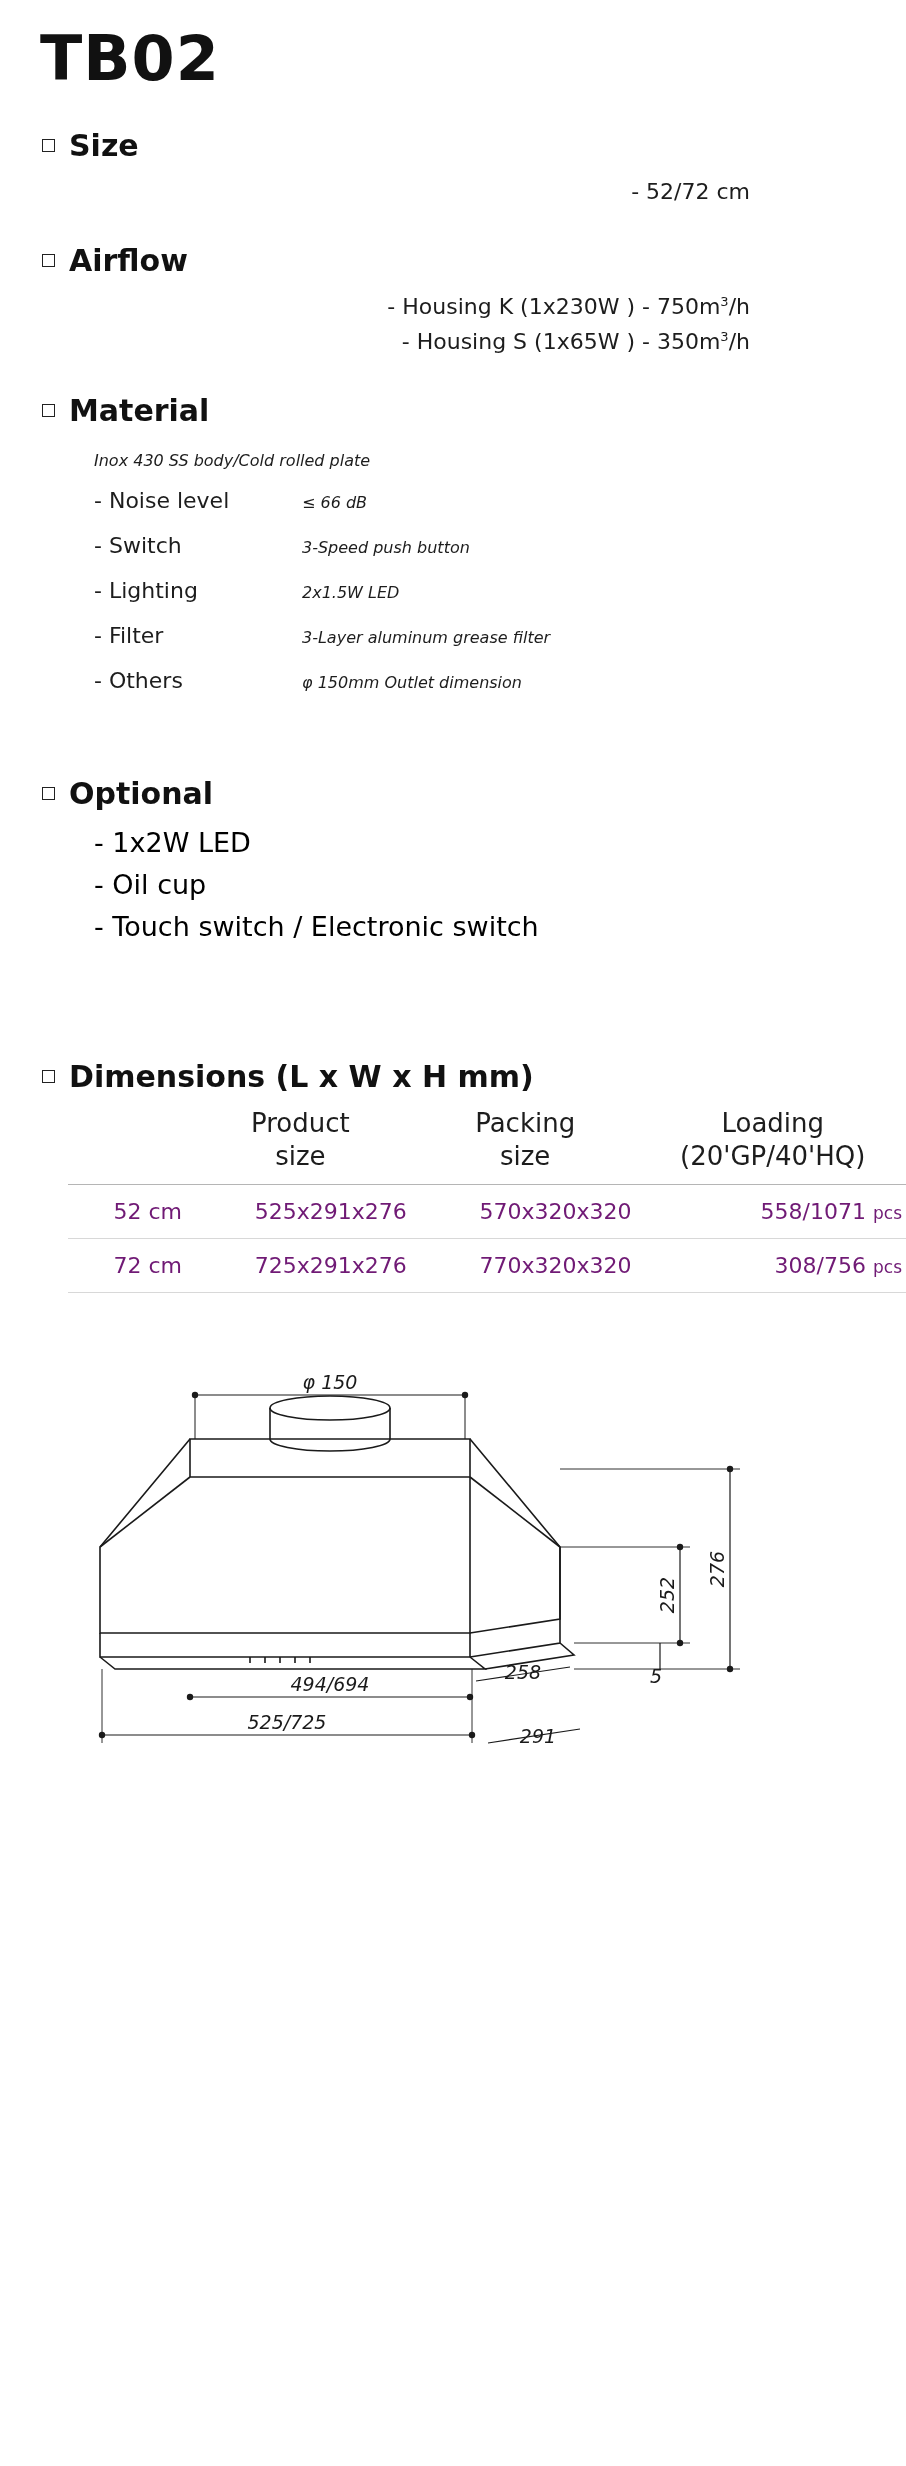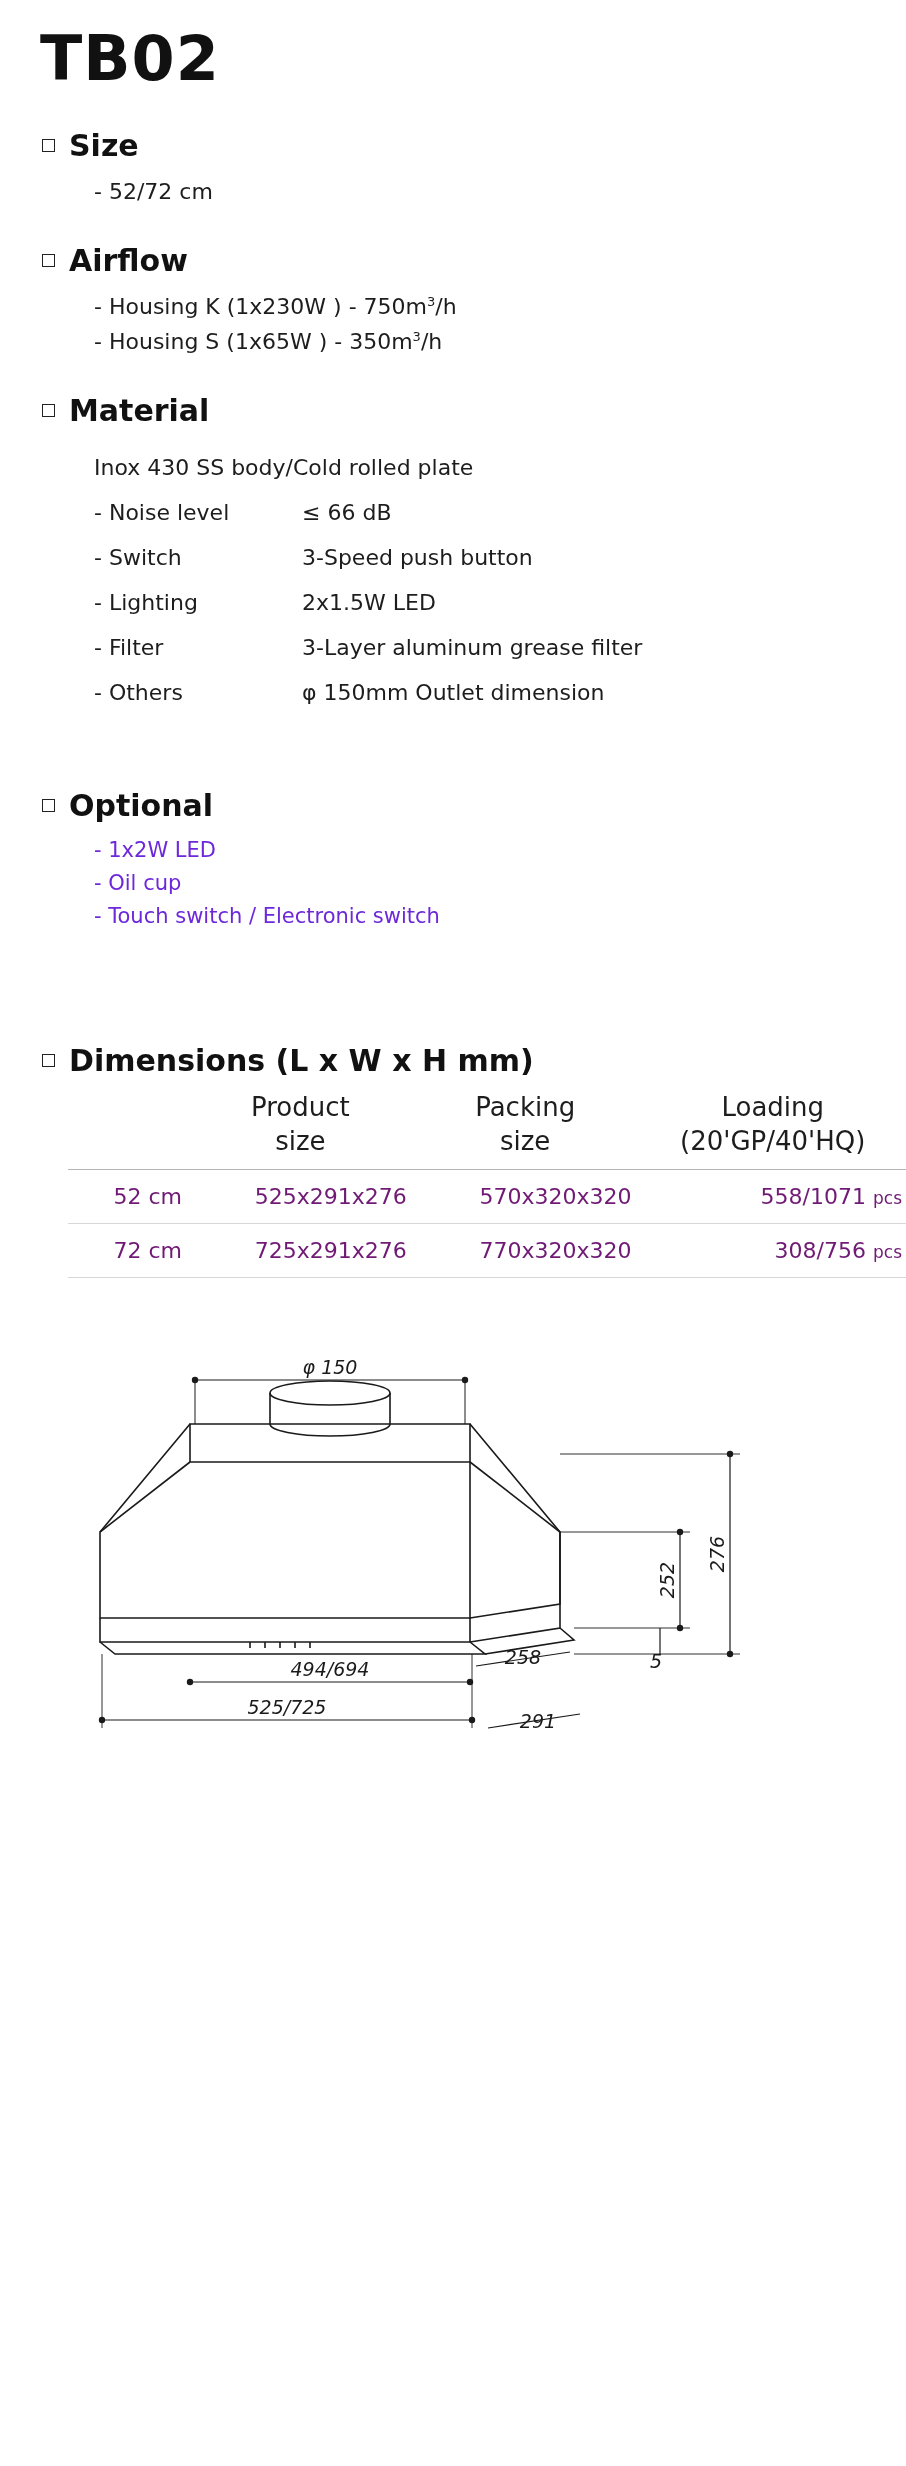--- a/index.html
+++ b/index.html
@@ -44,45 +44,47 @@
     font-weight: bold;
     color: #111;
     line-height: 1.1;
   }
   .bullets { margin: 12px 0 0 54px; }
   .bullet {
     font-size: 22px;
     line-height: 1.62;
     color: #1d1d1d;
     white-space: nowrap;
+    text-align: right;
   }
   .bullet sup { font-size: 13px; vertical-align: super; }
 
   .feat-list { margin: 18px 0 0 54px; }
   .feat-row {
     display: flex;
     align-items: baseline;
     line-height: 2.05;
   }
   .feat-key {
     width: 208px;
     flex: 0 0 208px;
     font-size: 22px;
     color: #1d1d1d;
   }
   .feat-val {
-    font-size: 22px;
+    font-size: 16px;
     color: #1d1d1d;
+    font-style: italic;
   }
 
   .opt-list { margin: 12px 0 0 54px; }
   .opt-row {
-    font-size: 21px;
+    font-size: 27px;
     line-height: 1.55;
-    color: #6d28d9;
+    color: #000000;
   }
 
   .dim-section { margin-top: 112px; }
   .dim-table {
     margin: 10px 0 0 28px;
     width: 840px;
     border-collapse: collapse;
   }
   .dim-table th {
     font-weight: normal;

